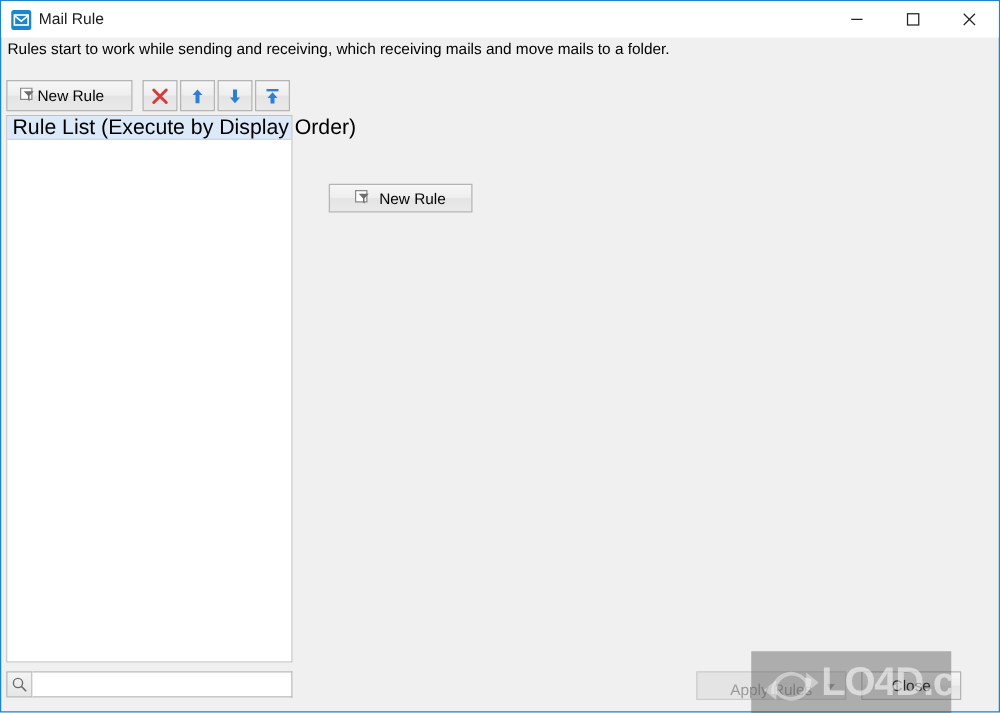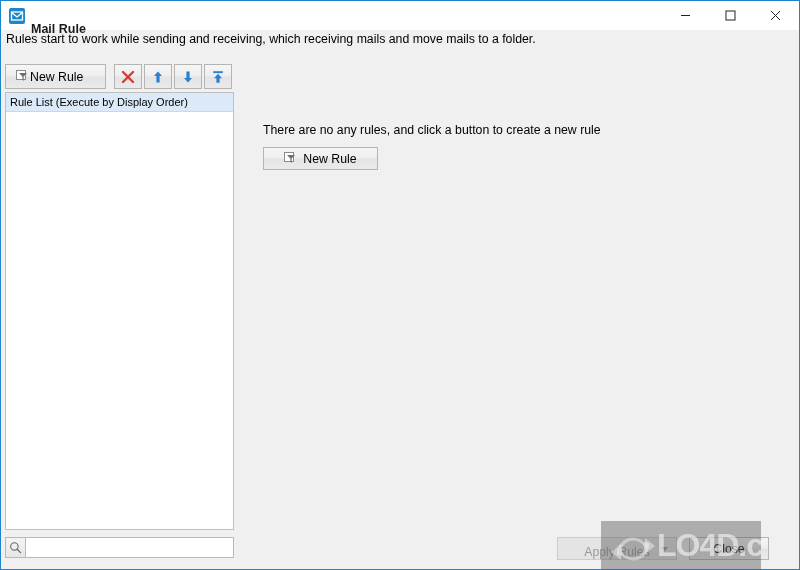--- a/index.html
+++ b/index.html
@@ -36,26 +36,25 @@
   #title-icon {
     position: absolute;
     left: 8px; top: 7px;
     width: 16px; height: 16px;
     background: #1b86c9;
     border-radius: 2px;
   }
   #title-icon svg { display: block; }
   #title-text {
     position: absolute;
-    left: 30px; top: 20px;
+    left: 30px; top: 6px;
     font-size: 12.5px;
     color: #1a1a1a;
     line-height: 17px;
     white-space: nowrap;
-    font-weight: bold;
   }
   .winbtn {
     position: absolute;
     top: 0;
     width: 45px;
     height: 29px;
     background: transparent;
     border: none;
     padding: 0;
     cursor: default;
@@ -123,21 +122,21 @@
     background: #ffffff;
   }
   #rule-list-header {
     position: absolute;
     left: 0; top: 0;
     width: 227px;
     height: 19px;
     box-sizing: border-box;
     background: #dbe9f8;
     border-bottom: 1px solid #c8d8ea;
-    font-size: 11px;
+    font-size: 17px;
     color: #000;
     line-height: 18px;
     padding-left: 4px;
     white-space: nowrap;
   }
   #rule-list-body {
     position: absolute;
     left: 0; top: 19px;
     width: 227px;
     height: 417px;
@@ -357,21 +356,20 @@
   <div id="search-row">
     <button id="search-icon-btn">
       <svg width="13" height="13" viewBox="0 0 13 13">
         <circle cx="5.4" cy="5.4" r="3.7" fill="none" stroke="#6a6a6a" stroke-width="1.1"></circle>
         <line x1="8.2" y1="8.2" x2="11.6" y2="11.6" stroke="#6a6a6a" stroke-width="1.3" stroke-linecap="round"></line>
       </svg>
     </button>
     <input id="search-input" type="text" placeholder="" style="">
   </div>
 
-  <div id="empty-msg">There are no any rules, and click a button to create a new rule</div>
 
   <button id="main-new-rule">
     <span>
       <svg width="13" height="13" viewBox="0 0 13 13" style="display:block;">
         <rect x="0.5" y="0.5" width="9" height="9" fill="#ffffff" stroke="#8a8a8a" stroke-width="1"></rect>
         <polygon points="3,3 11,3 7.6,6.6 7.6,11 6.4,9.8 6.4,6.6" fill="#6d6d6d"></polygon>
       </svg>
     </span>
     <span class="lbl">New Rule</span>
   </button>

